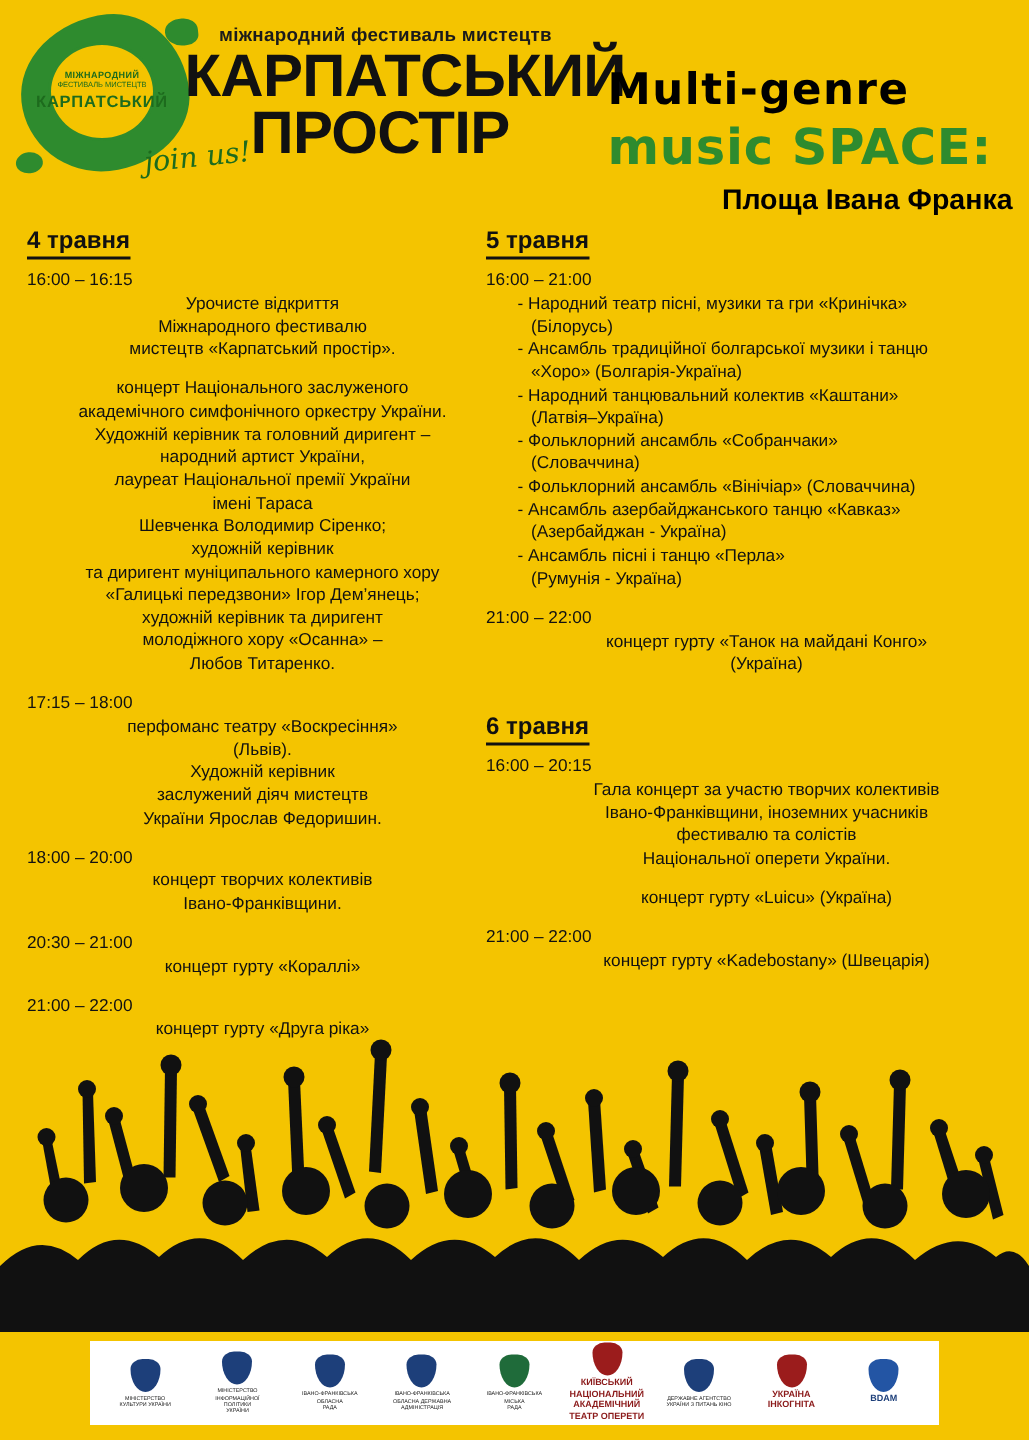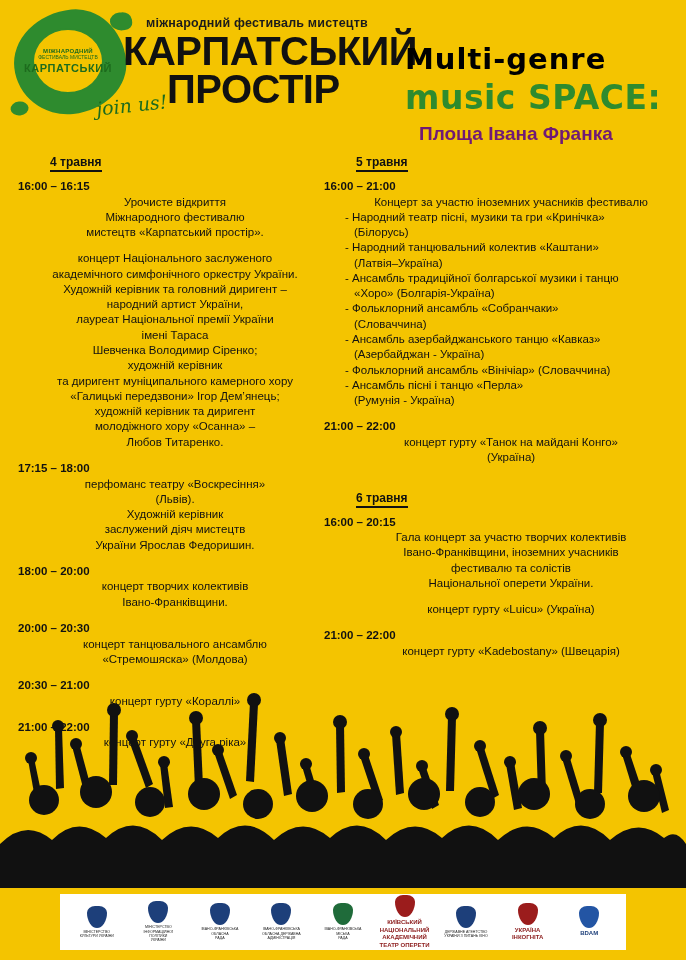--- a/index.html
+++ b/index.html
@@ -109,52 +109,52 @@
   .mg2 {
     font-size: 33px;
     color: #2e8b2e;
     font-weight: bold;
     letter-spacing: .5px;
     margin-top: 2px;
     font-family: "DejaVu Sans", sans-serif;
   }
   .mg3 {
     font-size: 19px;
-    color: #701a75;
+    color: #000000;
     font-weight: bold;
     margin-top: 6px;
     padding-left: 14px;
+    text-align: right;
   }
 
   
   .columns {
     position: absolute;
     top: 152px; left: 0;
     width: 686px;
     display: flex;
   }
   .col { padding: 0 10px; }
   .col-left { width: 320px; padding-left: 18px; }
   .col-right { width: 366px; padding-left: 4px; }
 
   .day {
-    font-size: 12px;
+    font-size: 16px;
     font-weight: bold;
     color: #111;
     border-bottom: 2px solid #111;
     display: inline-block;
     padding-bottom: 1px;
     margin-bottom: 7px;
-    margin-left: 32px;
   }
   .day.mt { margin-top: 14px; }
   .slot { margin-bottom: 11px; }
   .slot-time {
     font-size: 11.5px;
-    font-weight: bold;
+    font-weight: normal;
     color: #111;
     line-height: 1.35;
   }
   .slot-desc {
     font-size: 11.5px;
     color: #111;
     line-height: 1.33;
     padding-left: 22px;
     white-space: pre-line;
     text-align: center;
@@ -285,51 +285,45 @@
 Художній керівник
 заслужений діяч мистецтв
 України Ярослав Федоришин.</div>
       </div>
       <div class="slot">
         <div class="slot-time">18:00 – 20:00</div>
         <div class="slot-desc">концерт  творчих  колективів
 Івано-Франківщини.</div>
       </div>
       <div class="slot">
-        <div class="slot-time">20:00 – 20:30</div>
-        <div class="slot-desc">концерт танцювального ансамблю
-«Стремошяска» (Молдова)</div>
-      </div>
-      <div class="slot">
         <div class="slot-time">20:30 – 21:00</div>
         <div class="slot-desc">концерт  гурту «Кораллі»</div>
       </div>
       <div class="slot">
         <div class="slot-time">21:00 – 22:00</div>
         <div class="slot-desc">концерт  гурту «Друга ріка»</div>
       </div>
     </div>
 
     <div class="col col-right">
       <div class="day">5 травня</div>
 
       <div class="slot">
         <div class="slot-time">16:00 – 21:00</div>
-        <div class="slot-desc">Концерт за участю іноземних учасників фестивалю</div>
         <div class="list-item">- Народний театр пісні, музики та гри «Кринічка»
   (Білорусь)</div>
+        <div class="list-item">- Ансамбль традиційної болгарської музики і танцю
+  «Хоро» (Болгарія-Україна)</div>
         <div class="list-item">- Народний танцювальний колектив «Каштани»
   (Латвія–Україна)</div>
-        <div class="list-item">- Ансамбль традиційної болгарської музики і танцю
-  «Хоро» (Болгарія-Україна)</div>
         <div class="list-item">- Фольклорний ансамбль «Собранчаки»
   (Словаччина)</div>
+        <div class="list-item">- Фольклорний ансамбль «Вінічіар»  (Словаччина)</div>
         <div class="list-item">- Ансамбль азербайджанського танцю «Кавказ»
   (Азербайджан - Україна)</div>
-        <div class="list-item">- Фольклорний ансамбль «Вінічіар»  (Словаччина)</div>
         <div class="list-item">- Ансамбль пісні і танцю «Перла»
   (Румунія - Україна)</div>
       </div>
 
       <div class="slot">
         <div class="slot-time">21:00 – 22:00</div>
         <div class="slot-desc">концерт гурту «Танок на майдані Конго»
 (Україна)</div>
       </div>
 

